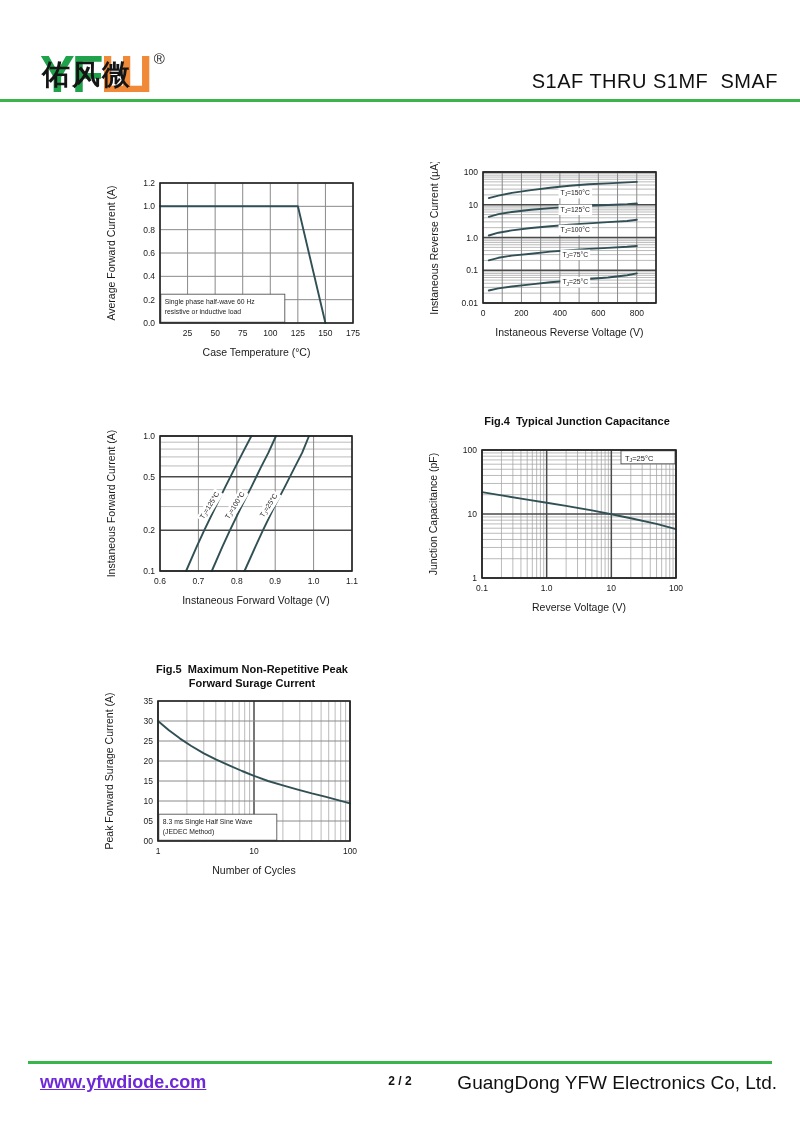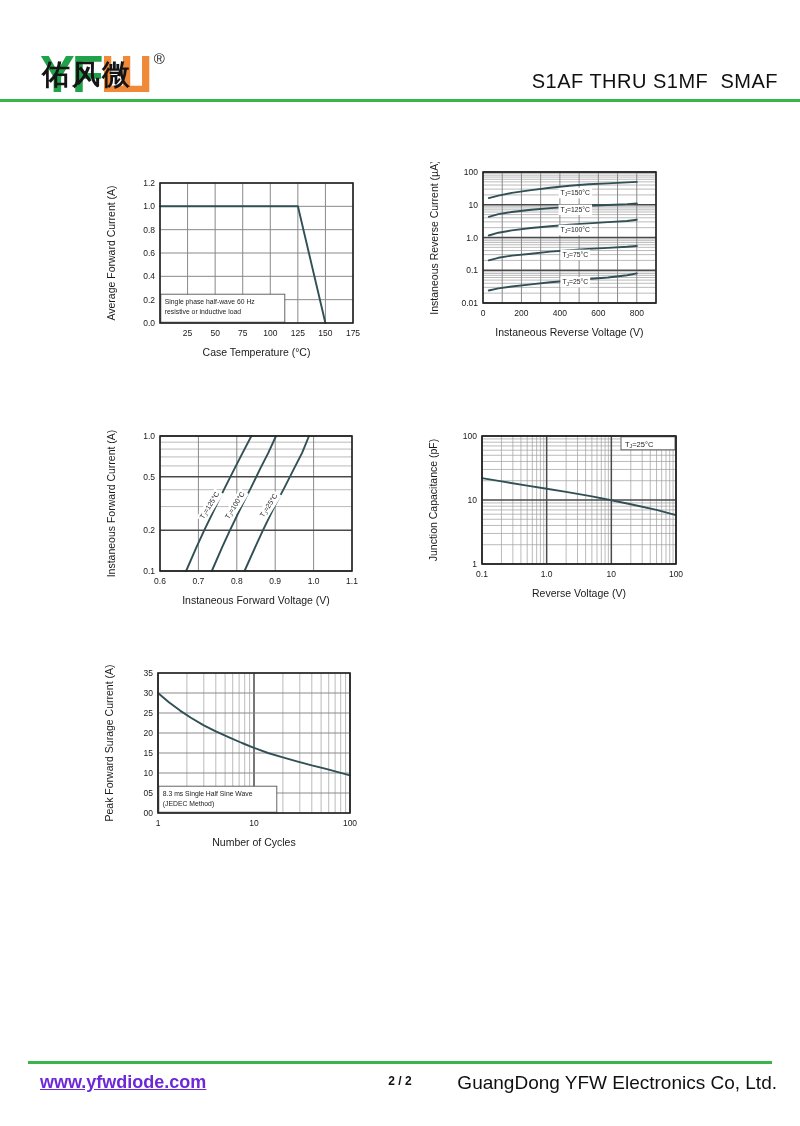--- a/index.html
+++ b/index.html
@@ -231,20 +231,21 @@
         <text x="53" y="53.63904941463747" font-size="8.5" text-anchor="end" fill="#1a1a1a" font-family="Liberation Sans, sans-serif"><tspan>0.5</tspan></text>
         <text x="53" y="107.36095058536253" font-size="8.5" text-anchor="end" fill="#1a1a1a" font-family="Liberation Sans, sans-serif"><tspan>0.2</tspan></text>
         <text x="53" y="148" font-size="8.5" text-anchor="end" fill="#1a1a1a" font-family="Liberation Sans, sans-serif"><tspan>0.1</tspan></text>
       </g>
       <text x="154" y="178" font-size="10.5" text-anchor="middle" fill="#1a1a1a" font-family="Liberation Sans, sans-serif"><tspan>Instaneous Forward Voltage (V)</tspan></text>
       <text x="13" y="77.5" font-size="10.5" text-anchor="middle" fill="#1a1a1a" font-family="Liberation Sans, sans-serif" transform="rotate(-90 13 77.5)"><tspan>Instaneous Forward Current  (A)</tspan></text>
     </svg>
 </div>
 
 <div class="fig" style="left:424px;top:415px;">
+  <div class="t">Fig.4  Typical Junction Capacitance</div>
   <svg width="266" height="184" viewBox="0 0 266 184">
       <rect x="58" y="10" width="194" height="128" fill="#ffffff"></rect>
       <g>
         <line x1="77.4666063862708" y1="10" x2="77.4666063862708" y2="138" stroke="#9d9d9d" stroke-width="0.7"></line>
         <line x1="88.85384113853817" y1="10" x2="88.85384113853817" y2="138" stroke="#9d9d9d" stroke-width="0.7"></line>
         <line x1="96.93321277254157" y1="10" x2="96.93321277254157" y2="138" stroke="#9d9d9d" stroke-width="0.7"></line>
         <line x1="103.20006028039587" y1="10" x2="103.20006028039587" y2="138" stroke="#9d9d9d" stroke-width="0.7"></line>
         <line x1="108.32044752480896" y1="10" x2="108.32044752480896" y2="138" stroke="#9d9d9d" stroke-width="0.7"></line>
         <line x1="112.64967325425528" y1="10" x2="112.64967325425528" y2="138" stroke="#9d9d9d" stroke-width="0.7"></line>
         <line x1="116.39981915881235" y1="10" x2="116.39981915881235" y2="138" stroke="#9d9d9d" stroke-width="0.7"></line>
@@ -305,20 +306,21 @@
         <text x="53" y="13" font-size="8.5" text-anchor="end" fill="#1a1a1a" font-family="Liberation Sans, sans-serif"><tspan>100</tspan></text>
         <text x="53" y="77" font-size="8.5" text-anchor="end" fill="#1a1a1a" font-family="Liberation Sans, sans-serif"><tspan>10</tspan></text>
         <text x="53" y="141" font-size="8.5" text-anchor="end" fill="#1a1a1a" font-family="Liberation Sans, sans-serif"><tspan>1</tspan></text>
       </g>
       <text x="155" y="171" font-size="10.5" text-anchor="middle" fill="#1a1a1a" font-family="Liberation Sans, sans-serif"><tspan>Reverse  Voltage (V)</tspan></text>
       <text x="13" y="74" font-size="10.5" text-anchor="middle" fill="#1a1a1a" font-family="Liberation Sans, sans-serif" transform="rotate(-90 13 74)"><tspan>Junction Capacitance (pF)</tspan></text>
     </svg>
 </div>
 
 <div class="fig two" style="left:100px;top:663px;">
+  <div class="t"><span>Fig.5  Maximum Non-Repetitive Peak</span><br><span>Forward Surage Current</span></div>
   <svg width="264" height="196" viewBox="0 0 264 196">
       <rect x="58" y="10" width="192" height="140" fill="#ffffff"></rect>
       <g>
         <line x1="86.8988795837422" y1="10" x2="86.8988795837422" y2="150" stroke="#9d9d9d" stroke-width="0.7"></line>
         <line x1="103.8036404530876" y1="10" x2="103.8036404530876" y2="150" stroke="#9d9d9d" stroke-width="0.7"></line>
         <line x1="115.79775916748439" y1="10" x2="115.79775916748439" y2="150" stroke="#9d9d9d" stroke-width="0.7"></line>
         <line x1="125.10112041625781" y1="10" x2="125.10112041625781" y2="150" stroke="#9d9d9d" stroke-width="0.7"></line>
         <line x1="132.70252003682978" y1="10" x2="132.70252003682978" y2="150" stroke="#9d9d9d" stroke-width="0.7"></line>
         <line x1="139.12941184136866" y1="10" x2="139.12941184136866" y2="150" stroke="#9d9d9d" stroke-width="0.7"></line>
         <line x1="144.69663875122657" y1="10" x2="144.69663875122657" y2="150" stroke="#9d9d9d" stroke-width="0.7"></line>

